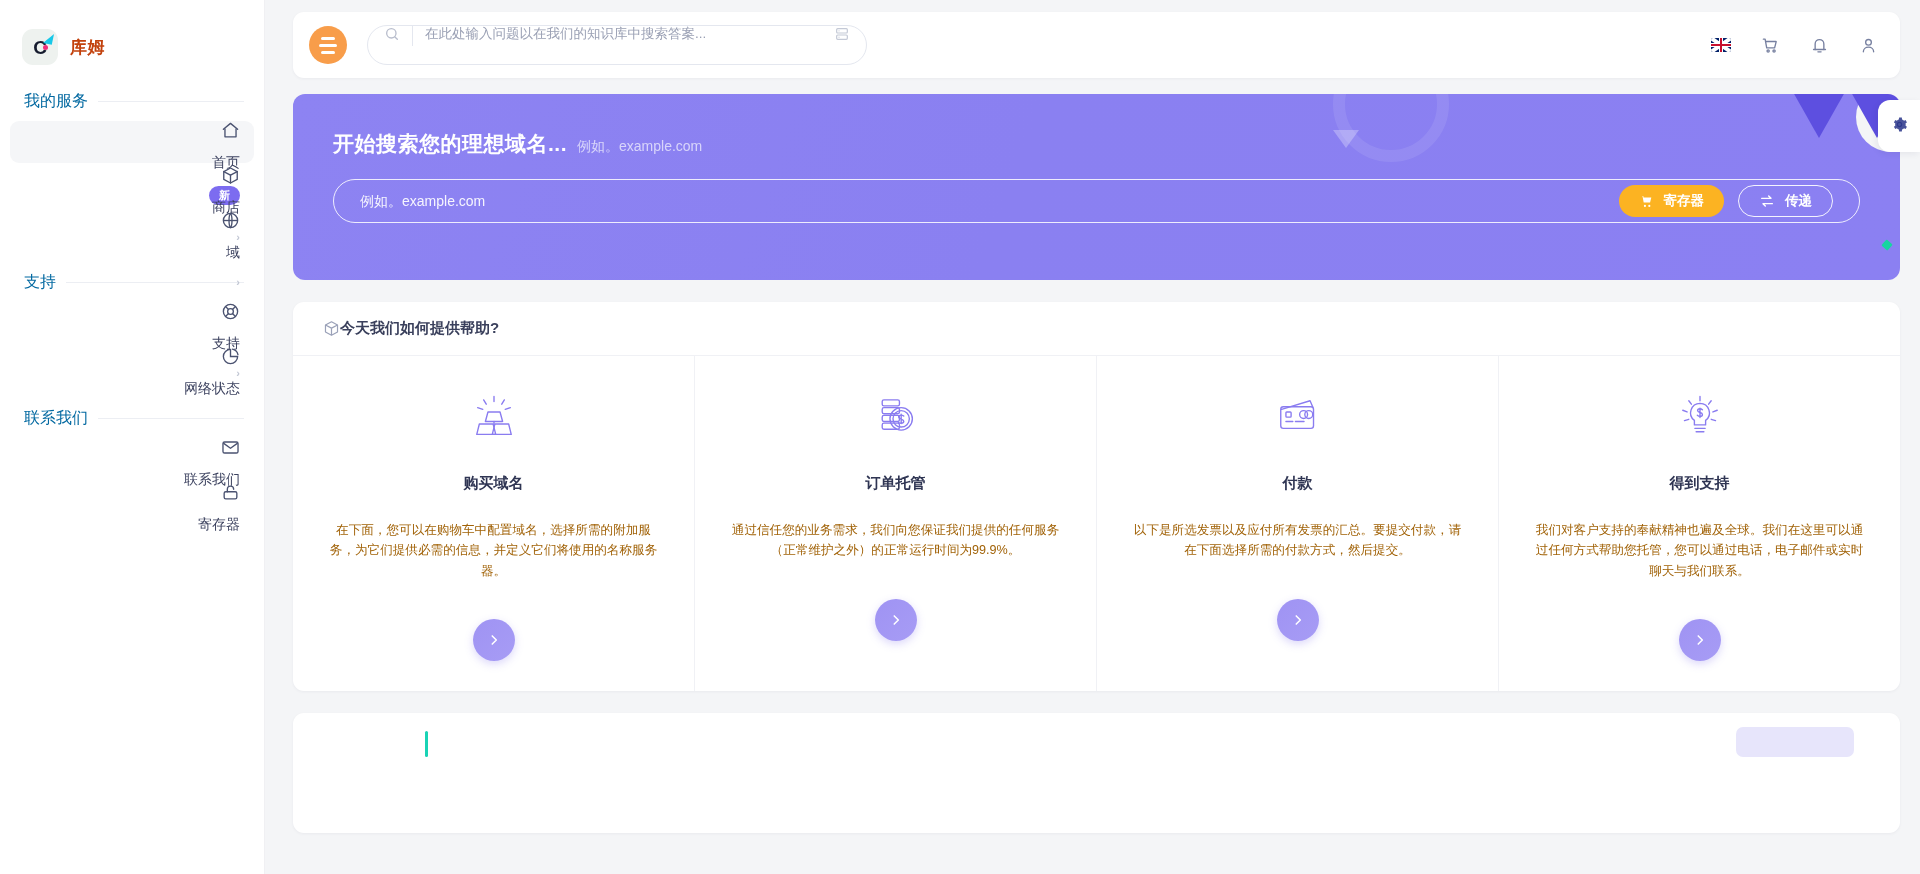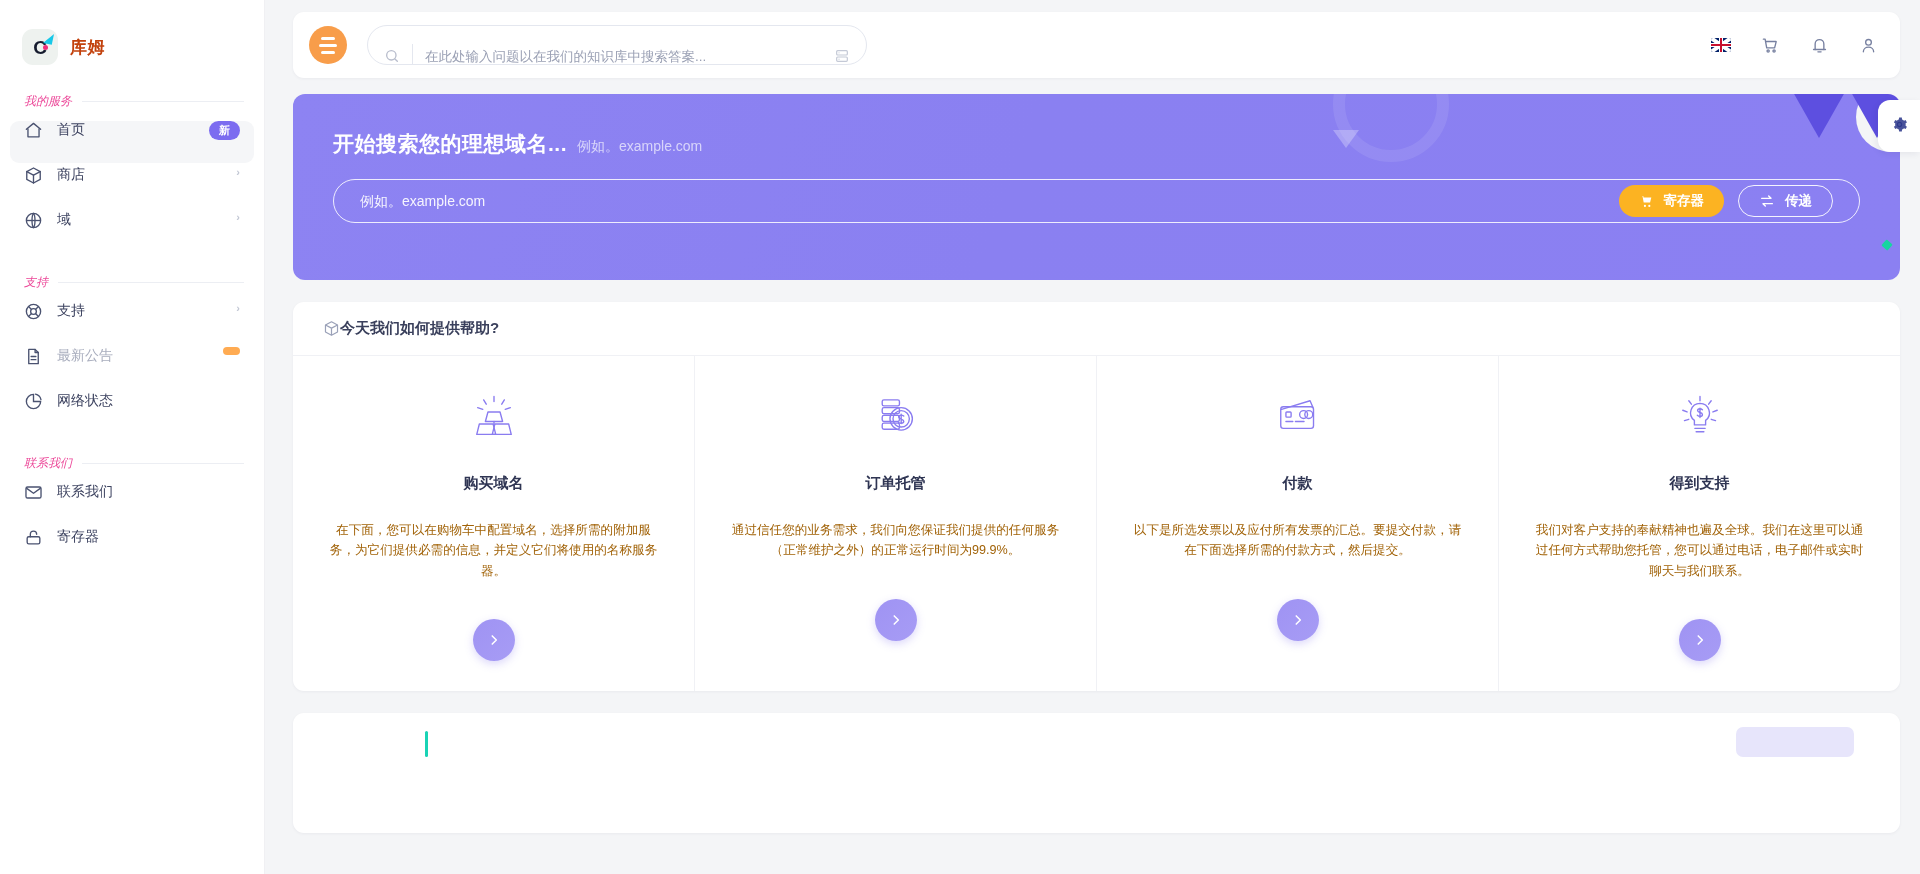--- a/index.html
+++ b/index.html
@@ -32,27 +32,27 @@
     border-left: 9px solid transparent; border-bottom: 11px solid #18c8e8;
     transform: rotate(12deg);
   }
   .brand-logo .dot {
     position: absolute; top: 16px; right: 10px; width: 5px; height: 5px;
     border-radius: 50%; background: #ef2d7a;
   }
   .brand-name { font-size: 17px; font-weight: bold; color: #c2410c; letter-spacing: .5px; }
 
   .sec-head { display: flex; align-items: center; gap: 10px; padding: 0 20px 0 24px; height: 34px; margin-top: 12px; }
-  .sec-head .txt { font-size: 12px; color: #ec4899; font-style: italic; white-space: nowrap; }
+  .sec-head .txt { font-size: 16px; color: #0369a1; white-space: nowrap; }
   .sec-head .rule { flex: 1; height: 1px; background: #eceef3; }
 
   .nav-item {
-    display: flex; align-items: flex-start; gap: 14px;
+    display: flex; align-items: flex-end; gap: 14px;
     height: 42px; margin: 3px 10px; padding: 0 14px;
-    border-radius: 9px; cursor: pointer; position: relative;
+    border-radius: 9px; cursor: pointer; position: relative; flex-direction: column;
   }
   .nav-item.active { background: #f5f6f8; }
   .nav-item .ico { width: 19px; height: 19px; flex: 0 0 19px; color: #4a5270; display:flex; align-items:center; justify-content:center; }
   .nav-item .ico svg { display:block; }
   .nav-item .lbl { font-size: 14px; color: #3d4360; flex: 1; }
   .nav-item.muted .lbl { color: #a8adbd; }
   .nav-item .chev { color: #c2c7d4; font-size: 11px; font-weight: bold; }
   .badge-new {
     background: #7c6cf0; color: #fff; font-size: 11px; font-weight: bold;
     border-radius: 11px; padding: 3px 10px; line-height: 1.2;
@@ -74,21 +74,21 @@
     flex: 0 0 38px; cursor: pointer;
   }
   .hamburger i { display:block; height: 3px; border-radius: 2px; background: #fff; }
   .hamburger i:nth-child(1){ width: 14px; }
   .hamburger i:nth-child(2){ width: 18px; }
   .hamburger i:nth-child(3){ width: 14px; }
 
   .searchbox {
     margin-left: 20px; flex: 0 0 500px; height: 40px;
     border: 1px solid #e4e7ef; border-radius: 21px;
-    display: flex; align-items: flex-end; padding: 0 16px; gap: 12px;
+    display: flex; align-items: flex-start; padding: 0 16px; gap: 12px;
     background: #fff;
   }
   .searchbox .sico { color: #b8bdcc; display:flex; }
   .searchbox .divider { width: 1px; height: 20px; background: #e4e7ef; }
   .searchbox input {
     border: none; outline: none; flex: 1; font-size: 13.5px; color: #555b70;
     font-family: "Liberation Sans", sans-serif; background: transparent;
   }
   .searchbox input::placeholder { color: #9aa0b4; }
   .searchbox .rico { color: #c4c9d6; display: flex; }
@@ -258,31 +258,20 @@
     <div class="nav-item">
       <span class="ico">
         <svg width="19" height="19" viewBox="0 0 24 24" fill="none" stroke="currentColor" stroke-width="1.7">
             <circle cx="12" cy="12" r="9"></circle>
             <circle cx="12" cy="12" r="3.6"></circle>
             <path d="M5.7 5.7 9.5 9.5M18.3 5.7 14.5 9.5M5.7 18.3 9.5 14.5M18.3 18.3 14.5 14.5"></path>
           </svg>
       </span>
       <span class="lbl">支持</span>
       <span class="chev">›</span>
-    </div>
-    <div class="nav-item muted">
-      <span class="ico">
-        <svg width="19" height="19" viewBox="0 0 24 24" fill="none" stroke="currentColor" stroke-width="1.7" stroke-linecap="round" stroke-linejoin="round">
-            <path d="M14 3H6v18h12V7z"></path>
-            <path d="M14 3v4h4"></path>
-            <path d="M9 12h6M9 16h6"></path>
-          </svg>
-      </span>
-      <span class="lbl">最新公告</span>
-      <span class="badge-dot-orange"></span>
     </div>
     <div class="nav-item">
       <span class="ico">
         <svg width="19" height="19" viewBox="0 0 24 24" fill="none" stroke="currentColor" stroke-width="1.7" stroke-linecap="round">
             <path d="M12 3a9 9 0 1 0 9 9h-9z"></path>
             <path d="M14.5 2.6A9 9 0 0 1 21.4 9.5"></path>
           </svg>
       </span>
       <span class="lbl">网络状态</span>
     </div>

